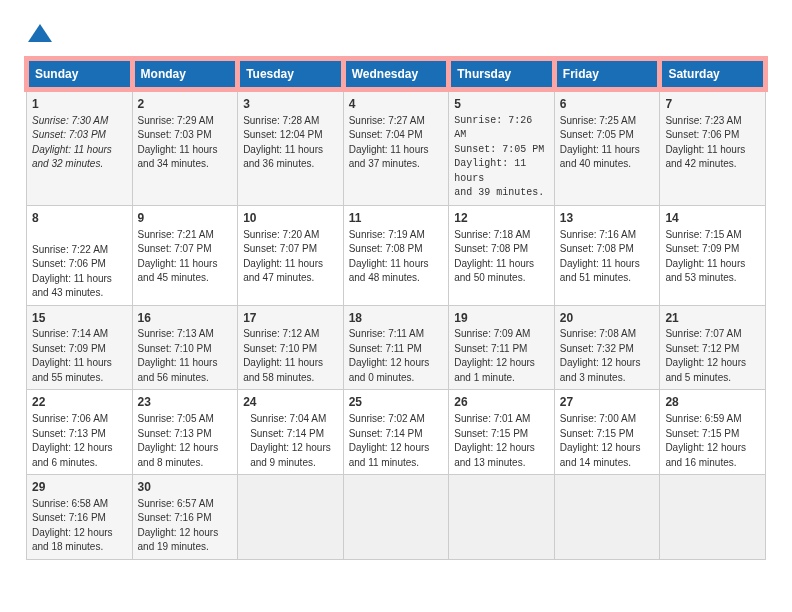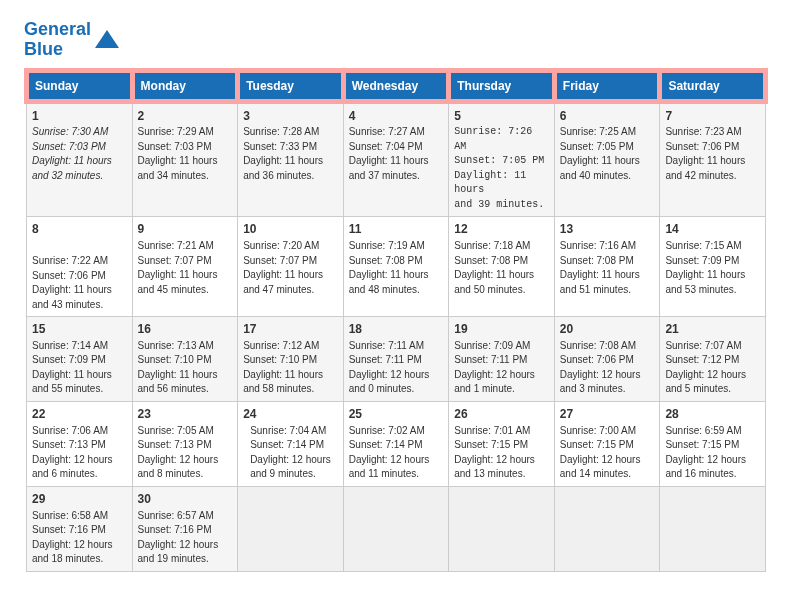--- a/index.html
+++ b/index.html
@@ -89,28 +89,20 @@
     }
     td.empty {
       background: #f0f0f0 !important;
     }
   </style>
 </head>
 <body>
 
 <div class="header-row">
   <div class="logo">
-    <div>
-      <div class="logo-text">
-        <span class="blue">General</span>
-      </div>
-      <div class="logo-text">
-        <span class="blue">Blue</span>
-      </div>
-    </div>
     <svg class="logo-icon" viewBox="0 0 28 28">
       <polygon points="14,4 26,22 2,22" fill="#1a6eb5"></polygon>
     </svg>
   </div>
   <div class="month-title"></div>
 </div>
 
 <div class="location-subtitle"></div>
 
 <table class="calendar-table">
@@ -137,21 +129,21 @@
         <td>
           <span class="day-number">2</span>
           <div class="day-info" style="white-space: pre-line;">Sunrise: 7:29 AM
 Sunset: 7:03 PM
 Daylight: 11 hours
 and 34 minutes.</div>
         </td>
         <td>
           <span class="day-number">3</span>
           <div class="day-info" style="white-space: pre-line;">Sunrise: 7:28 AM
-Sunset: 7:33 PM
+Sunset: 12:04 PM
 Daylight: 11 hours
 and 36 minutes.</div>
         </td>
         <td>
           <span class="day-number">4</span>
           <div class="day-info" style="white-space: pre-line;">Sunrise: 7:27 AM
 Sunset: 7:04 PM
 Daylight: 11 hours
 and 37 minutes.</div>
         </td>
@@ -260,21 +252,21 @@
         <td>
           <span class="day-number">19</span>
           <div class="day-info" style="white-space: pre-line;">Sunrise: 7:09 AM
 Sunset: 7:11 PM
 Daylight: 12 hours
 and 1 minute.</div>
         </td>
         <td>
           <span class="day-number">20</span>
           <div class="day-info" style="white-space: pre-line;">Sunrise: 7:08 AM
-Sunset: 7:06 PM
+Sunset: 7:32 PM
 Daylight: 12 hours
 and 3 minutes.</div>
         </td>
         <td>
           <span class="day-number">21</span>
           <div class="day-info" style="white-space: pre-line;">Sunrise: 7:07 AM
 Sunset: 7:12 PM
 Daylight: 12 hours
 and 5 minutes.</div>
         </td>

